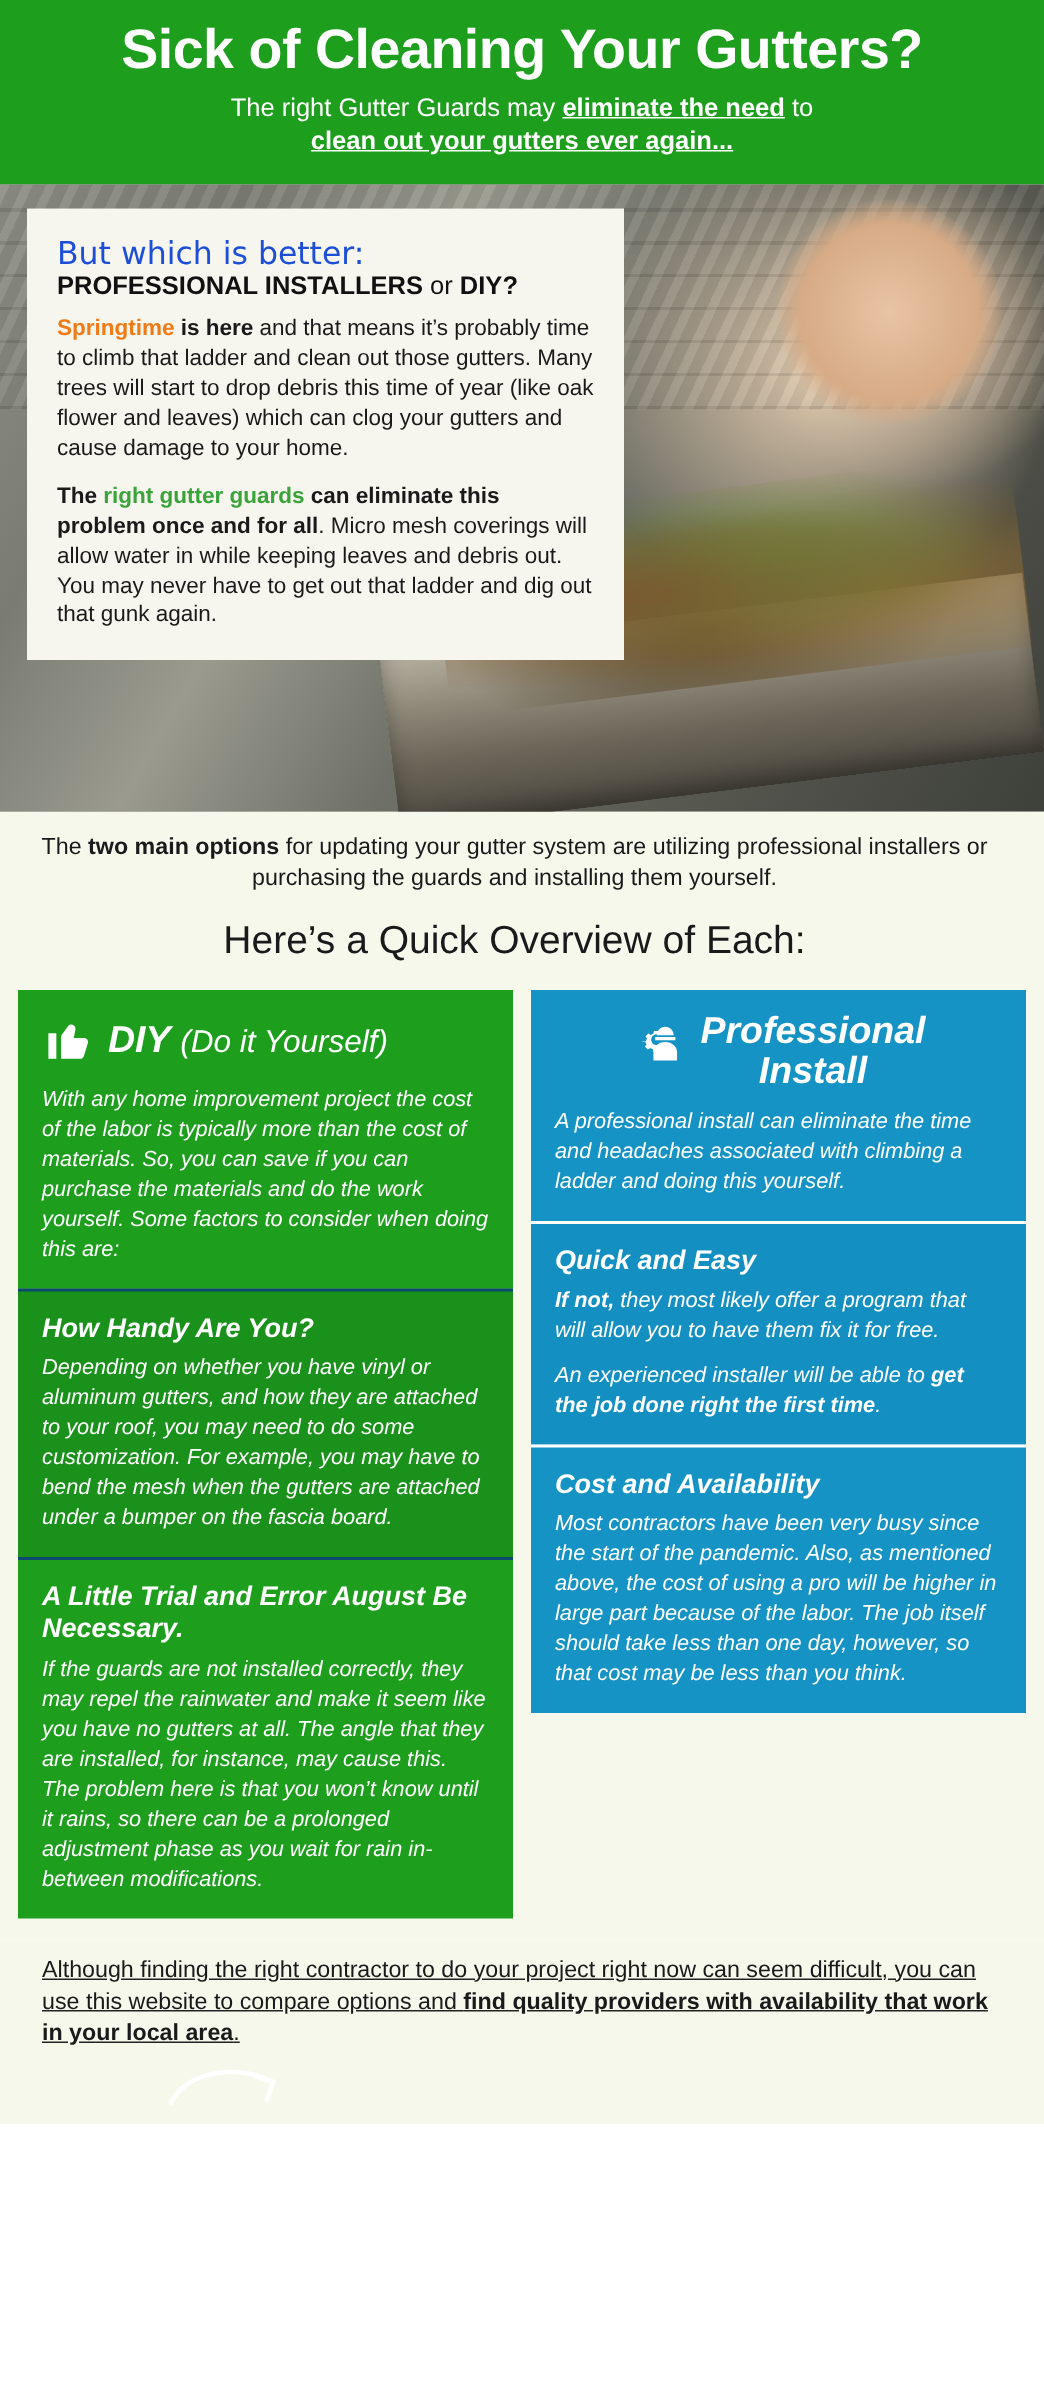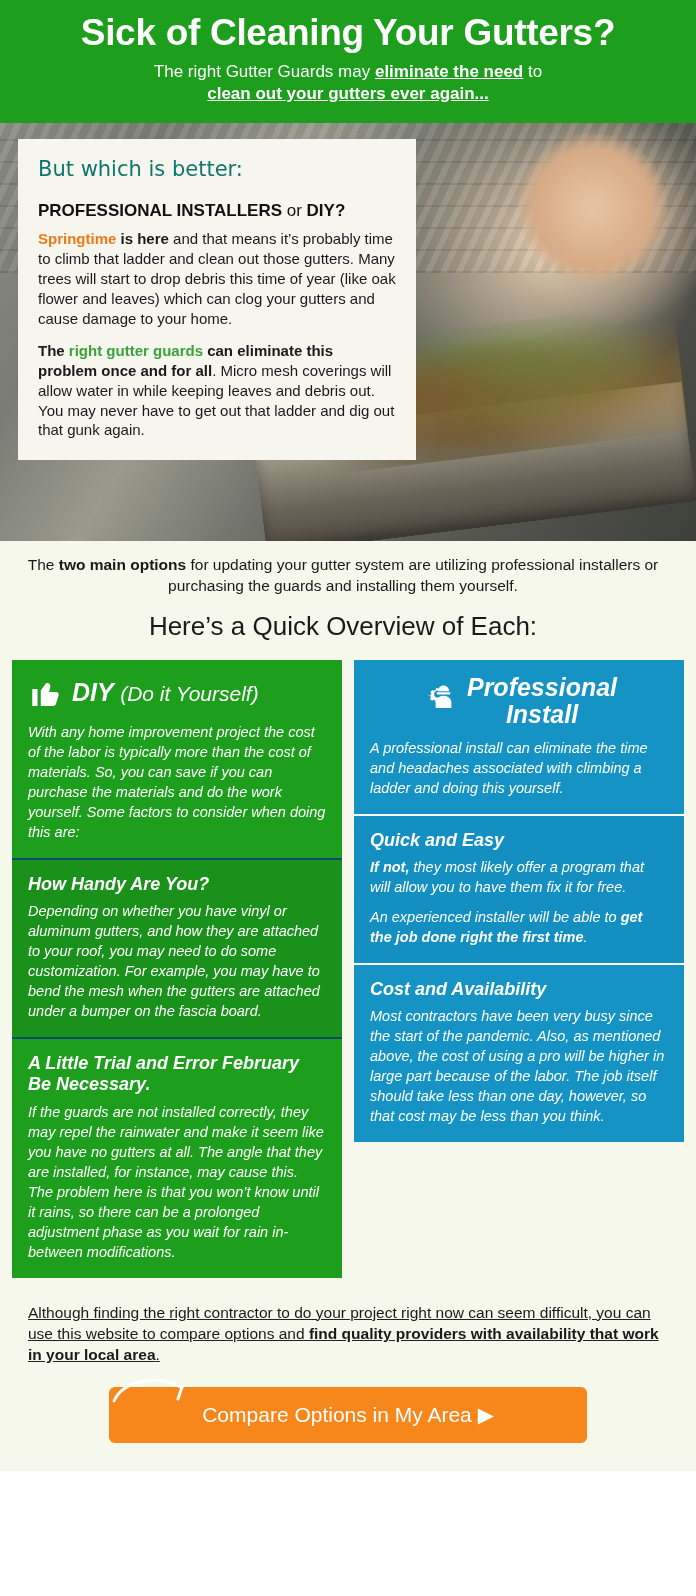--- a/index.html
+++ b/index.html
@@ -85,23 +85,23 @@
   }
   .hero-card {
     position: absolute;
     left: 18px;
     top: 16px;
     width: 398px;
     background: #f6f5ee;
     padding: 18px 20px 20px 20px;
   }
   .hero-card .kicker {
-    color: #0f766e;
+    color: #1d4ed8;
     font-size: 21px;
-    margin-bottom: 20px;
+    margin-bottom: 0;
     font-family: "DejaVu Sans", sans-serif;
   }
   .hero-card .sub2 {
     font-size: 17px;
     font-weight: bold;
     margin-bottom: 8px;
     color: #111;
   }
   .hero-card .sub2 .thin { font-weight: normal; }
   .hero-card p {
@@ -279,21 +279,21 @@
         </div>
         <p>With any home improvement project the cost of the labor is typically more than the cost of materials. So, you can save if you can purchase the materials and do the work yourself. Some factors to consider when doing this are:</p>
       </div>
 
       <div class="block alt">
         <h3>How Handy Are You?</h3>
         <p>Depending on whether you have vinyl or aluminum gutters, and how they are attached to your roof, you may need to do some customization. For example, you may have to bend the mesh when the gutters are attached under a bumper on the fascia board.</p>
       </div>
 
       <div class="block">
-        <h3>A Little Trial and Error February Be Necessary.</h3>
+        <h3>A Little Trial and Error August Be Necessary.</h3>
         <p>If the guards are not installed correctly, they may repel the rainwater and make it seem like you have no gutters at all. The angle that they are installed, for instance, may cause this. The problem here is that you won’t know until it rains, so there can be a prolonged adjustment phase as you wait for rain in-between modifications.</p>
       </div>
     </div>
 
     <div class="col pro">
       <div class="block">
         <div class="col-head">
           <span class="icon">
             <svg width="36" height="36" viewBox="0 0 32 32" aria-hidden="true">
               <path fill="#ffffff" d="M20 4c-2.8 0-5 2.2-5 5h10c0-2.8-2.2-5-5-5zM14 10h12v2H14zM20 13c-4 0-7 2.6-7 6v5h14v-5c0-3.4-3-6-7-6z"></path>
@@ -329,16 +329,15 @@
     <p>
       <span>Although finding the right contractor to do your project right now can seem difficult, you can use this website to compare options and </span><b>find quality providers with availability that work in your local area</b><span>.</span>
     </p>
   </div>
 
   <div class="cta-wrap">
     <svg class="arrow-doodle" viewBox="0 0 80 36" aria-hidden="true">
       <path d="M2 28 C 12 6, 48 2, 70 14" stroke="#ffffff" stroke-width="3" fill="none" stroke-linecap="round"></path>
       <path d="M70 14 L 58 10 M70 14 L 66 26" stroke="#ffffff" stroke-width="3" fill="none" stroke-linecap="round"></path>
     </svg>
-    <button class="cta">Compare Options in My Area  ▶</button>
   </div>
 
 </div>
 
 </body></html>

